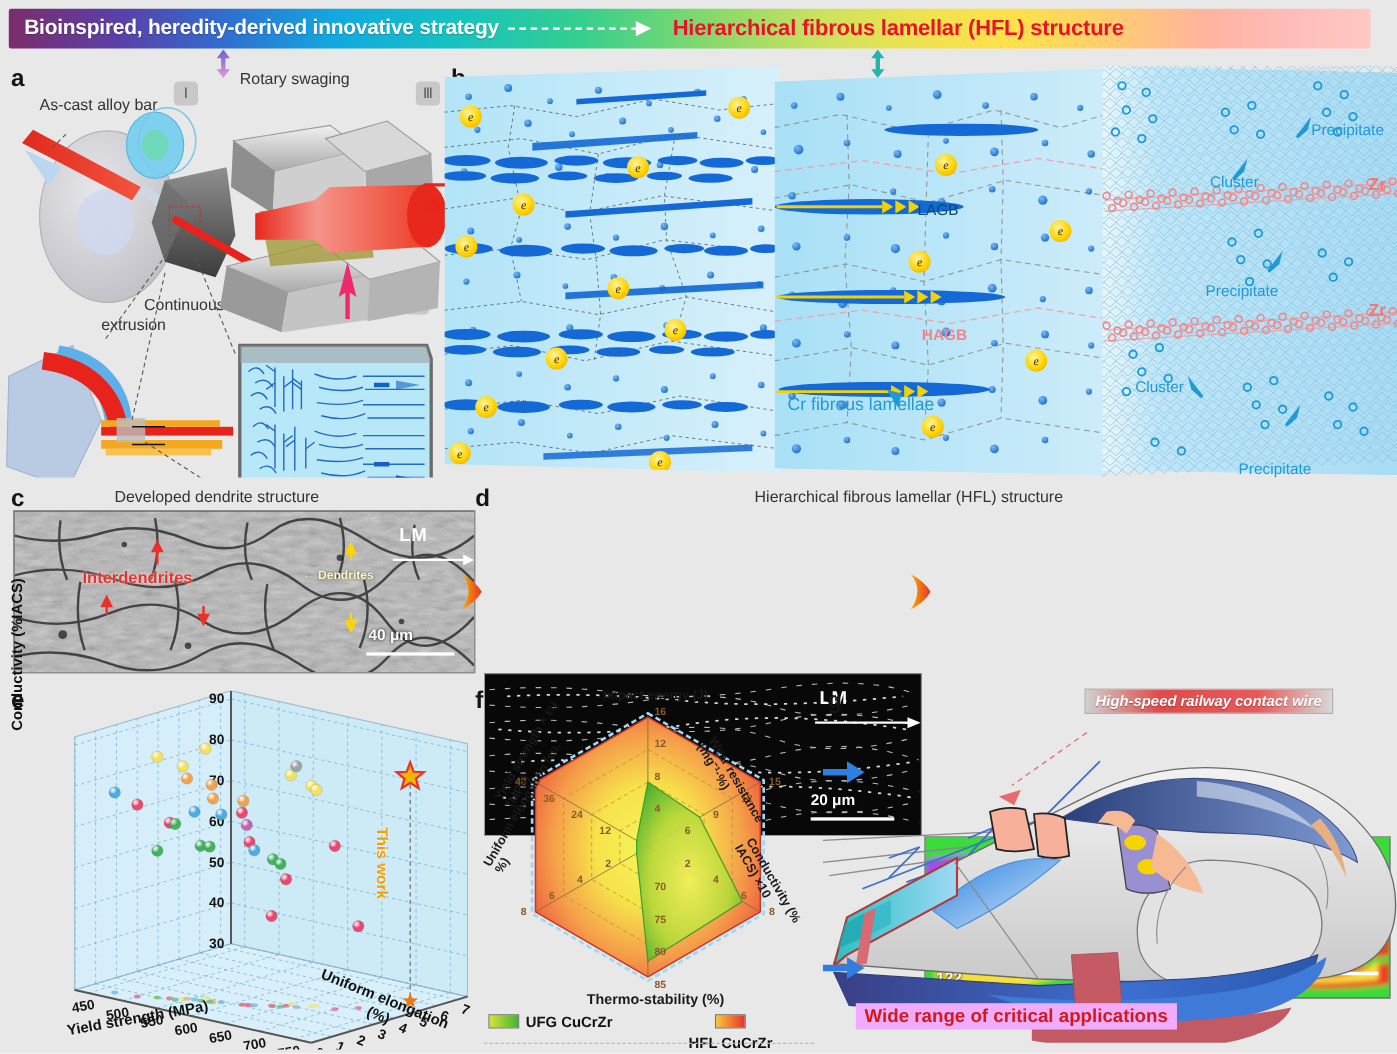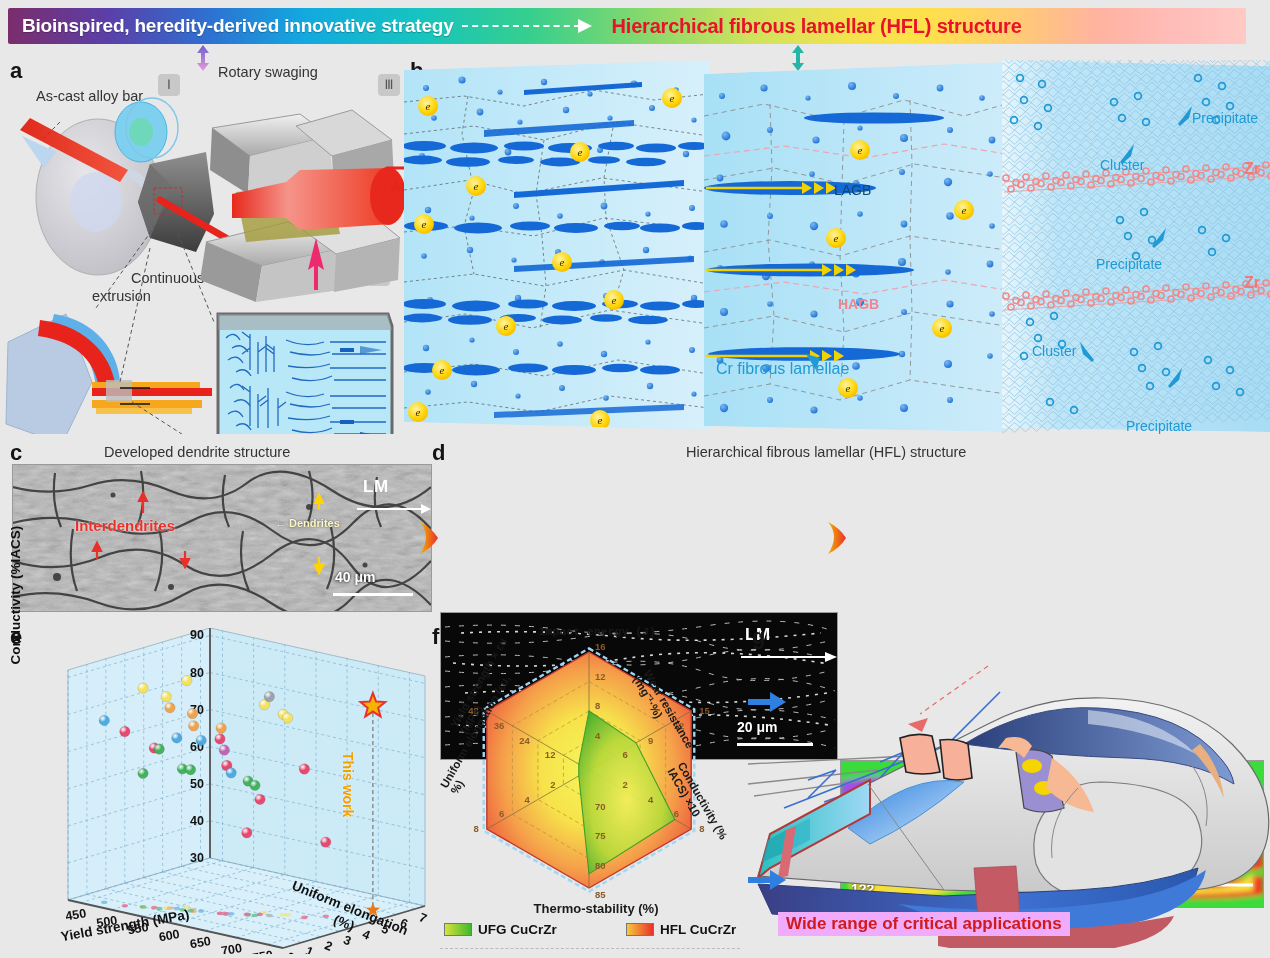--- a/index.html
+++ b/index.html
@@ -1136,38 +1136,39 @@
         <text x="93.90450117671813" y="174.50000000000003" fill="#8a5a2a" text-anchor="end">4</text>
         <text x="68.35675176507719" y="189.25000000000003" fill="#8a5a2a" text-anchor="end">6</text>
         <text x="42.809002353436256" y="204.00000000000006" fill="#8a5a2a" text-anchor="end">8</text>
         <text x="119.45225058835906" y="130.25" fill="#8a5a2a" text-anchor="end">12</text>
         <text x="93.90450117671813" y="115.5" fill="#8a5a2a" text-anchor="end">24</text>
         <text x="68.35675176507718" y="100.75" fill="#8a5a2a" text-anchor="end">36</text>
         <text x="42.80900235343624" y="85.99999999999999" fill="#8a5a2a" text-anchor="end">48</text>
       </g>
     </svg>
 
-  <div class="abs rlab" style="left:536px;top:626px;width:120px;text-align:right;font-family:Liberation Mono, monospace;">Impact energy (J)</div>
+  <div class="abs rlab" style="left:536px;top:626px;width:120px;text-align:center;">Impact energy (J)</div>
   <div class="abs rlab" style="left:652px;top:668px;width:120px;transform:rotate(60deg);transform-origin:0 0;">Wear resistance (mg⁻¹·%)</div>
   <div class="abs rlab" style="left:686px;top:760px;width:120px;transform:rotate(60deg);transform-origin:0 0;">Conductivity (% IACS) ×10</div>
   <div class="abs rlab" style="left:516px;top:902px;width:160px;text-align:center;font-size:13px;">Thermo-stability (%)</div>
   <div class="abs rlab" style="left:438px;top:784px;width:130px;transform:rotate(-60deg);transform-origin:0 0;">Uniform elongation (εu, %)</div>
   <div class="abs rlab" style="left:448px;top:724px;width:130px;transform:rotate(-60deg);transform-origin:0 0;">Yield strength × εu (MPa)</div>
 
-  <div class="abs" style="left:444px;top:922px;display:flex;align-items:center;gap:6px;">
+  <div class="abs" style="left:444px;top:922px;display:flex;align-items:flex-start;gap:6px;">
     <span style="width:26px;height:11px;border:1px solid #777;background:linear-gradient(90deg,#d8e23c,#3fb82e);display:inline-block;"></span>
     <span class="legtxt">UFG CuCrZr</span>
   </div>
-  <div class="abs" style="left:626px;top:922px;display:flex;align-items:center;gap:6px;">
+  <div class="abs" style="left:626px;top:922px;display:flex;align-items:center;gap:6px;flex-direction:column;">
     <span style="width:26px;height:11px;border:1px solid #777;background:linear-gradient(90deg,#f5c93c,#e8312a);display:inline-block;"></span>
     <span class="legtxt">HFL CuCrZr</span>
   </div>
   <div class="hr" style="left:440px;top:948px;width:300px;"></div>
 
   <div class="abs plet" style="left:752px;top:624px;">g</div>
+  <div class="abs" id="gtag" style="left:986px;top:626px;right:auto;">High-speed railway contact wire</div>
 
   <svg class="abs" style="left:748px;top:648px;" width="522" height="300">
     <defs>
       <linearGradient id="bodyG" x1="0" y1="0" x2="0" y2="1">
         <stop offset="0" stop-color="#f2f2f2"></stop>
           <stop offset="1" stop-color="#c9c9c9"></stop>
         </linearGradient>
       <linearGradient id="noseG" x1="0" y1="0" x2="1" y2="0">
         <stop offset="0" stop-color="#2a3f7a"></stop>
           <stop offset="1" stop-color="#7e9ad2"></stop>

